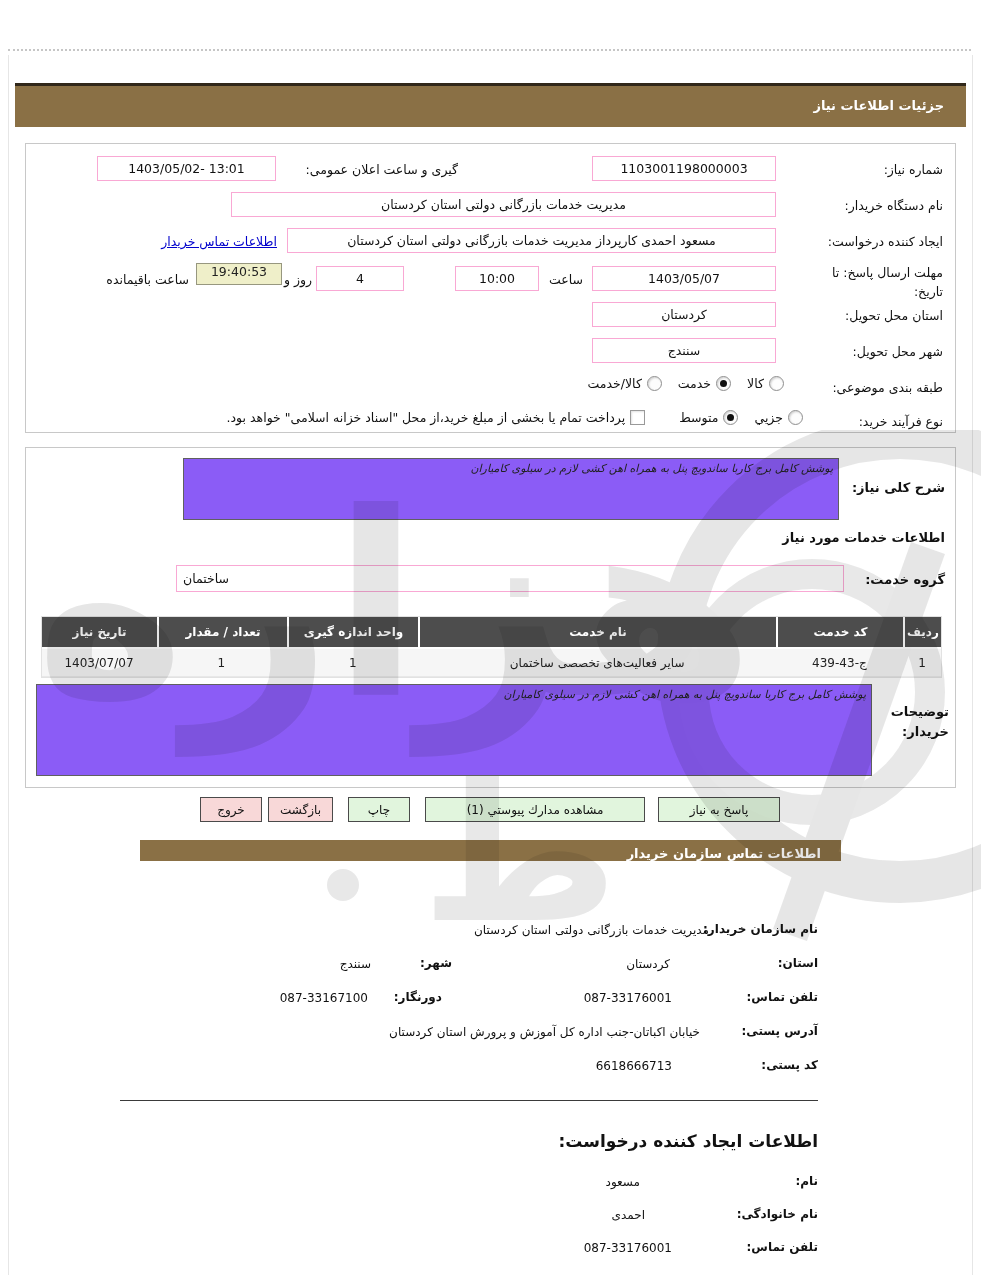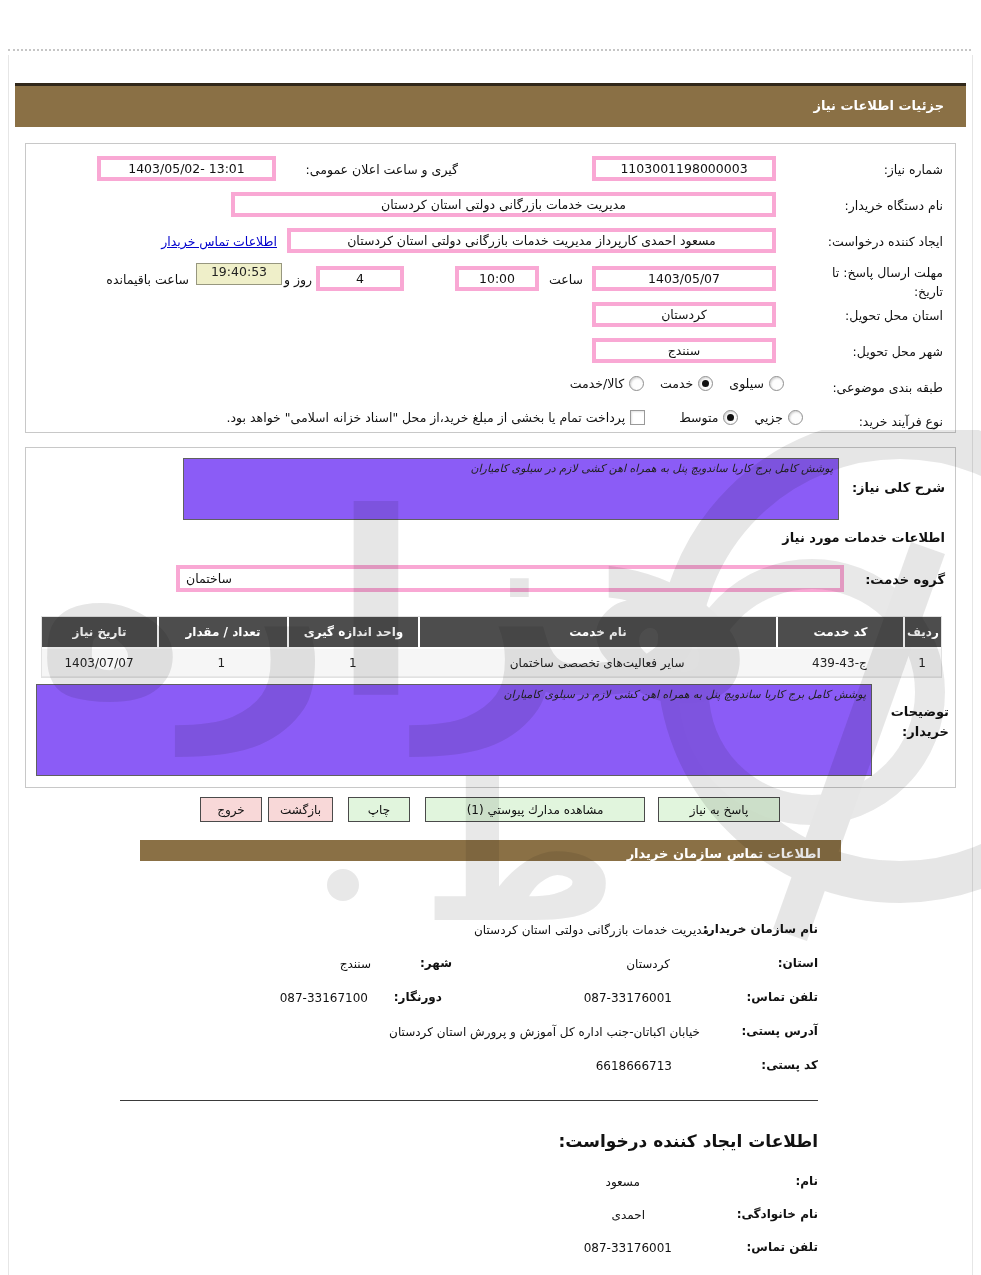--- a/index.html
+++ b/index.html
@@ -8,21 +8,21 @@
   .vline{position:absolute;top:55px;bottom:0;width:0;border-left:1px solid #e6e6e6;}
   .top-dotted{position:absolute;left:8px;top:49px;width:963px;height:0;border-top:2px dotted #c6c6c6;}
   .bar{position:absolute;background:#8a7045;color:#fff;font-size:13px;font-weight:bold;box-sizing:border-box;}
   .bar1{left:15px;top:83px;width:951px;height:44px;border-top:3px solid #30271a;line-height:40px;padding:0 22px;}
   .bar2{left:140px;top:840px;width:701px;height:21px;line-height:27px;padding:0 20px;}
   .box{position:absolute;background:#fff;border:1px solid #c8c8c8;box-sizing:border-box;}
   .box1{left:25px;top:143px;width:931px;height:290px;}
   .box2{left:25px;top:447px;width:931px;height:341px;}
   .lbl{position:absolute;font-size:12.5px;color:#111;white-space:nowrap;}
   .b{font-weight:bold;}
-  .inp{position:absolute;background:#fff;border:4px solid #f9a8d4;font-size:12.5px;color:#111;
+  .inp{position:absolute;background:#fff;border:1px solid #f9a8d4;font-size:12.5px;color:#111;
        display:flex;align-items:center;justify-content:center;box-sizing:border-box;white-space:nowrap;}
   .inp.rt{justify-content:flex-end;padding-left:6px;padding-right:10px;}
   .ltr{direction:ltr;unicode-bidi:isolate;}
   .link{position:absolute;font-size:12.5px;color:#0000cc;text-decoration:underline;white-space:nowrap;cursor:pointer;}
   .countdown{position:absolute;background:#efefc9;border:1px solid #97977f;box-sizing:border-box;overflow:hidden;}
   .countdown span{display:block;text-align:center;font-size:12.5px;color:#222;line-height:25px;margin-top:-5px;}
   .optrow{position:absolute;display:flex;align-items:center;gap:16px;font-size:12.5px;color:#111;white-space:nowrap;}
   .opt{display:flex;align-items:center;gap:5px;}
   .radio{width:13px;height:13px;border:1px solid #8f8f8f;border-radius:50%;background:#fdfdfd;position:relative;
          box-shadow:inset 1px 1px 2px rgba(0,0,0,.18);flex:0 0 auto;}
@@ -105,21 +105,21 @@
 
     <div class="lbl" style="right:12px;top:200px;">شهر محل تحویل:</div>
     <div class="inp" style="right:179px;top:194px;width:184px;height:25px;">
       <span>سنندج</span>
     </div>
 
     <div class="lbl" style="right:12px;top:236px;">طبقه بندی موضوعی:</div>
     <div class="optrow" style="right:171px;top:232px;">
       <span class="opt">
         <span class="radio"></span>
-        <span>سیلوی</span>
+        <span>کالا</span>
       </span>
       <span class="opt">
         <span class="radio sel"></span>
         <span>خدمت</span>
       </span>
       <span class="opt">
         <span class="radio"></span>
         <span>کالا/خدمت</span>
       </span>
     </div>

